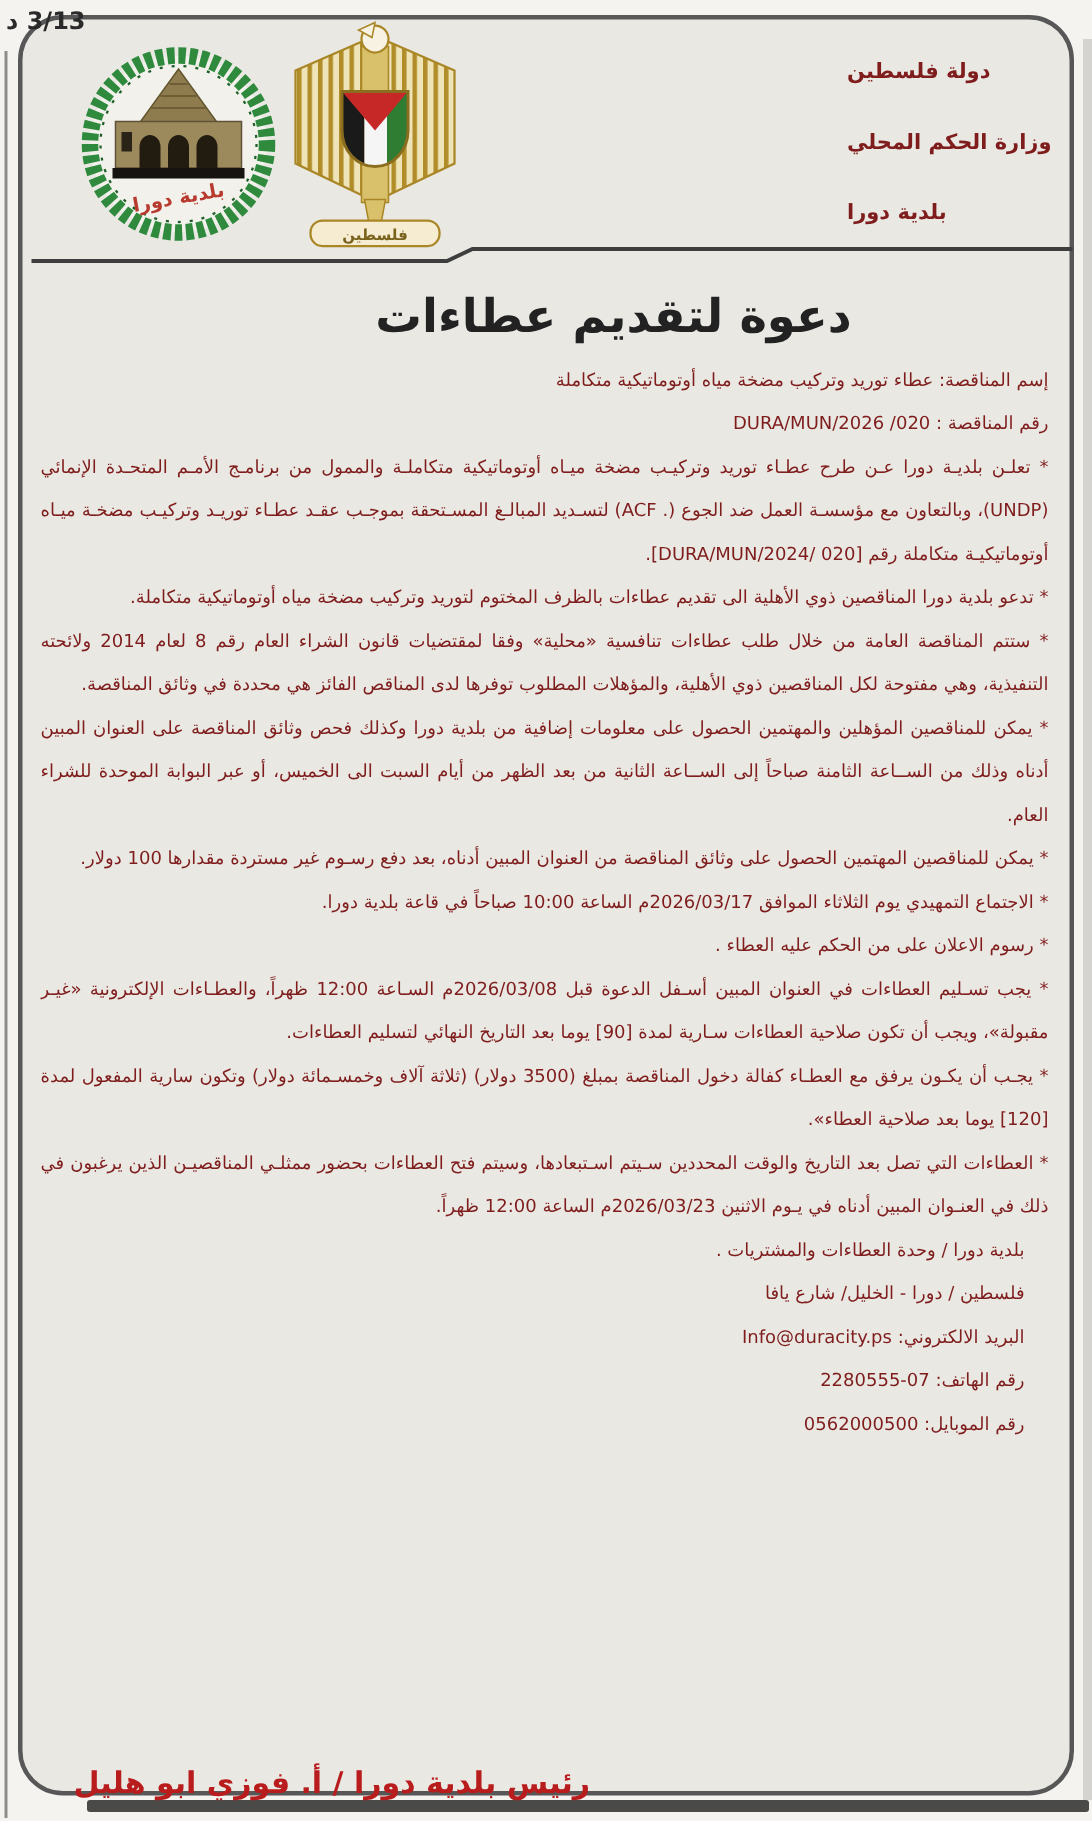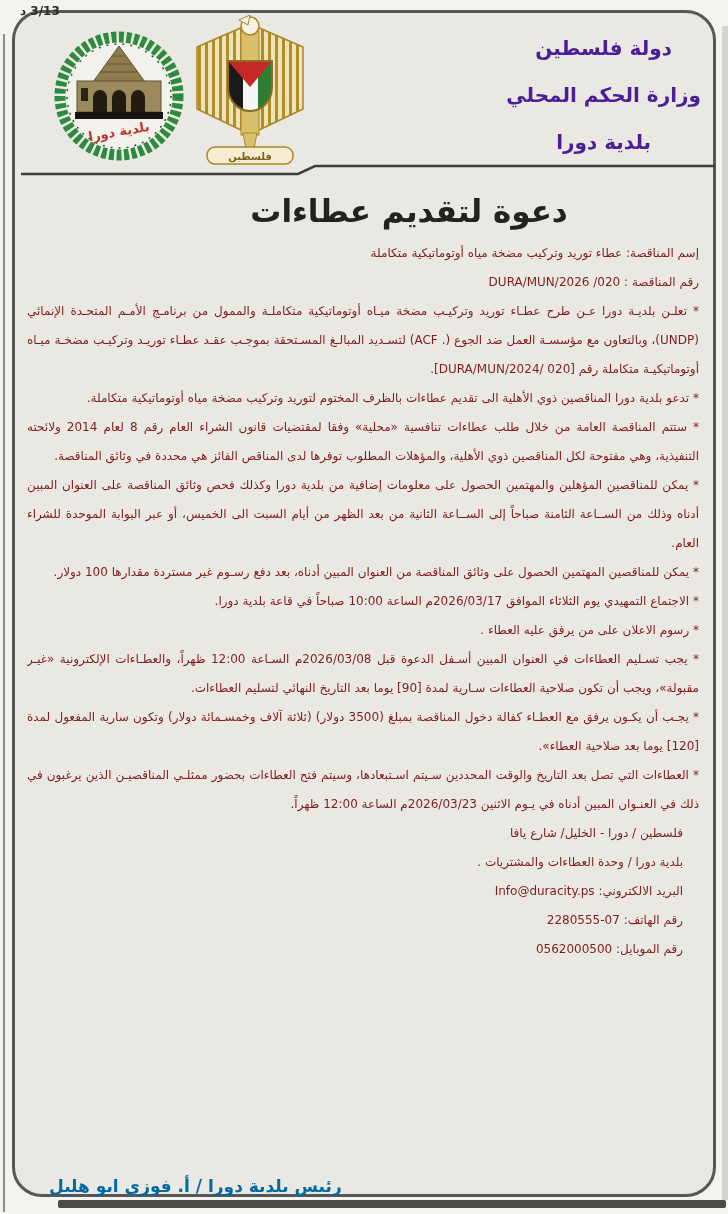--- a/index.html
+++ b/index.html
@@ -7,49 +7,49 @@
     width:728px;height:1214px;
     background:#f4f3ef;
     font-family:"DejaVu Sans", sans-serif;
     overflow:hidden;
   }
   .page{position:relative;width:728px;height:1214px;direction:rtl;}
   .left-rule{position:absolute;left:3px;top:34px;width:2px;height:1178px;background:#8d8d89;}
   .right-band{position:absolute;right:0;top:26px;width:6px;height:1174px;background:#d4d3cf;}
   .bottom-shadow{position:absolute;left:58px;top:1200px;width:668px;height:8px;background:#4a4a48;border-radius:2px;}
   .corner-note{
-    position:absolute;left:20px;top:4px;
-    font-size:12px;font-weight:bold;color:#2a2a2a;direction:rtl;z-index:5;
+    position:absolute;left:4px;top:4px;
+    font-size:16px;font-weight:bold;color:#2a2a2a;direction:rtl;z-index:5;
   }
   .box{
     position:absolute;left:12px;top:10px;width:704px;height:1187px;
     box-sizing:border-box;border:3px solid #575757;border-radius:30px;
     background:#e9e8e3;z-index:2;
   }
   .gov-lines{
-    position:absolute;top:12px;right:12px;text-align:center;
-    font-size:20px;font-weight:bold;color:#4c1d95;line-height:47px;
+    position:absolute;top:12px;right:12px;text-align:left;
+    font-size:14px;font-weight:bold;color:#7f1d1d;line-height:47px;
   }
   .logo-municipality{position:absolute;left:34px;top:13px;width:140px;height:140px;}
   .logo-eagle{position:absolute;left:176px;top:0px;width:118px;height:155px;}
   .divider{position:absolute;left:0;top:148px;width:704px;height:18px;}
   .title{
     position:absolute;top:168px;left:90px;right:0;margin:12px;
     text-align:center;font-size:31px;font-weight:bold;color:#222;
   }
   .body{
     position:absolute;top:226px;right:14px;left:12px;height:948px;
     font-size:12px;line-height:29px;color:#7f1d1d;
     text-align:justify;text-align-last:right;overflow:hidden;
   }
   .body p{margin:0;padding:0;}
   .contact p{margin:0;padding:0 16px 0 0;text-align:right;}
   .signature{
     position:absolute;top:1163px;left:34px;
-    font-size:17px;font-weight:bold;color:#0369a1;direction:rtl;
+    font-size:20px;font-weight:bold;color:#b91c1c;direction:rtl;
   }
 </style>
 </head>
 <body>
 
 <div class="page">
 
   <div class="left-rule"></div>
   <div class="right-band"></div>
   <div class="bottom-shadow"></div>
@@ -115,27 +115,27 @@
 
     <div class="body">
       <p>إسم المناقصة: عطاء توريد وتركيب مضخة مياه أوتوماتيكية متكاملة</p>
       <p>رقم المناقصة : DURA/MUN/2026 /020</p>
       <p>* تعلـن بلديـة دورا عـن طرح عطـاء توريد وتركيـب مضخة ميـاه أوتوماتيكية متكاملـة والممول من برنامـج الأمـم المتحـدة الإنمائي (UNDP)، وبالتعاون مع مؤسسـة العمل ضد الجوع (. ACF) لتسـديد المبالـغ المسـتحقة بموجـب عقـد عطـاء توريـد وتركيـب مضخـة ميـاه أوتوماتيكيـة متكاملة رقم [DURA/MUN/2024/ 020].</p>
       <p>* تدعو بلدية دورا المناقصين ذوي الأهلية الى تقديم عطاءات بالظرف المختوم لتوريد وتركيب مضخة مياه أوتوماتيكية متكاملة.</p>
       <p>* ستتم المناقصة العامة من خلال طلب عطاءات تنافسية «محلية» وفقا لمقتضيات قانون الشراء العام رقم 8 لعام 2014 ولائحته التنفيذية، وهي مفتوحة لكل المناقصين ذوي الأهلية، والمؤهلات المطلوب توفرها لدى المناقص الفائز هي محددة في وثائق المناقصة.</p>
       <p>* يمكن للمناقصين المؤهلين والمهتمين الحصول على معلومات إضافية من بلدية دورا وكذلك فحص وثائق المناقصة على العنوان المبين أدناه وذلك من الســاعة الثامنة صباحاً إلى الســاعة الثانية من بعد الظهر من أيام السبت الى الخميس، أو عبر البوابة الموحدة للشراء العام.</p>
       <p>* يمكن للمناقصين المهتمين الحصول على وثائق المناقصة من العنوان المبين أدناه، بعد دفع رسـوم غير مستردة مقدارها 100 دولار.</p>
       <p>* الاجتماع التمهيدي يوم الثلاثاء الموافق 2026/03/17م الساعة 10:00 صباحاً في قاعة بلدية دورا.</p>
-      <p>* رسوم الاعلان على من يرفق عليه العطاء .</p>
+      <p>* رسوم الاعلان على من الحكم عليه العطاء .</p>
       <p>* يجب تسـليم العطاءات في العنوان المبين أسـفل الدعوة قبل 2026/03/08م السـاعة 12:00 ظهراً، والعطـاءات الإلكترونية «غيـر مقبولة»، ويجب أن تكون صلاحية العطاءات سـارية لمدة [90] يوما بعد التاريخ النهائي لتسليم العطاءات.</p>
       <p>* يجـب أن يكـون يرفق مع العطـاء كفالة دخول المناقصة بمبلغ (3500 دولار) (ثلاثة آلاف وخمسـمائة دولار) وتكون سارية المفعول لمدة [120] يوما بعد صلاحية العطاء».</p>
       <p>* العطاءات التي تصل بعد التاريخ والوقت المحددين سـيتم اسـتبعادها، وسيتم فتح العطاءات بحضور ممثلـي المناقصيـن الذين يرغبون في ذلك في العنـوان المبين أدناه في يـوم الاثنين 2026/03/23م الساعة 12:00 ظهراً.</p>
       <div class="contact">
+        <p>بلدية دورا / وحدة العطاءات والمشتريات .</p>
         <p>فلسطين / دورا - الخليل/ شارع يافا</p>
-        <p>بلدية دورا / وحدة العطاءات والمشتريات .</p>
         <p>البريد الالكتروني: Info@duracity.ps</p>
         <p>رقم الهاتف: 07-2280555</p>
         <p>رقم الموبايل: 0562000500</p>
       </div>
     </div>
 
     <div class="signature">رئيس بلدية دورا / أ. فوزي ابو هليل</div>
 
   </div>
 </div>

